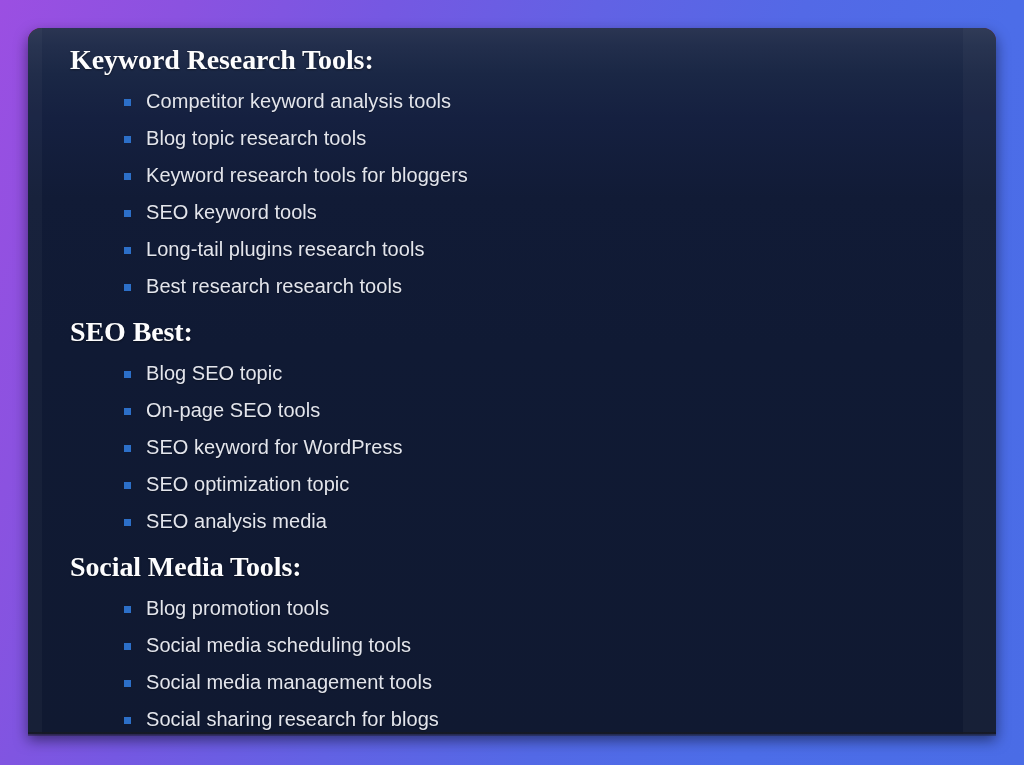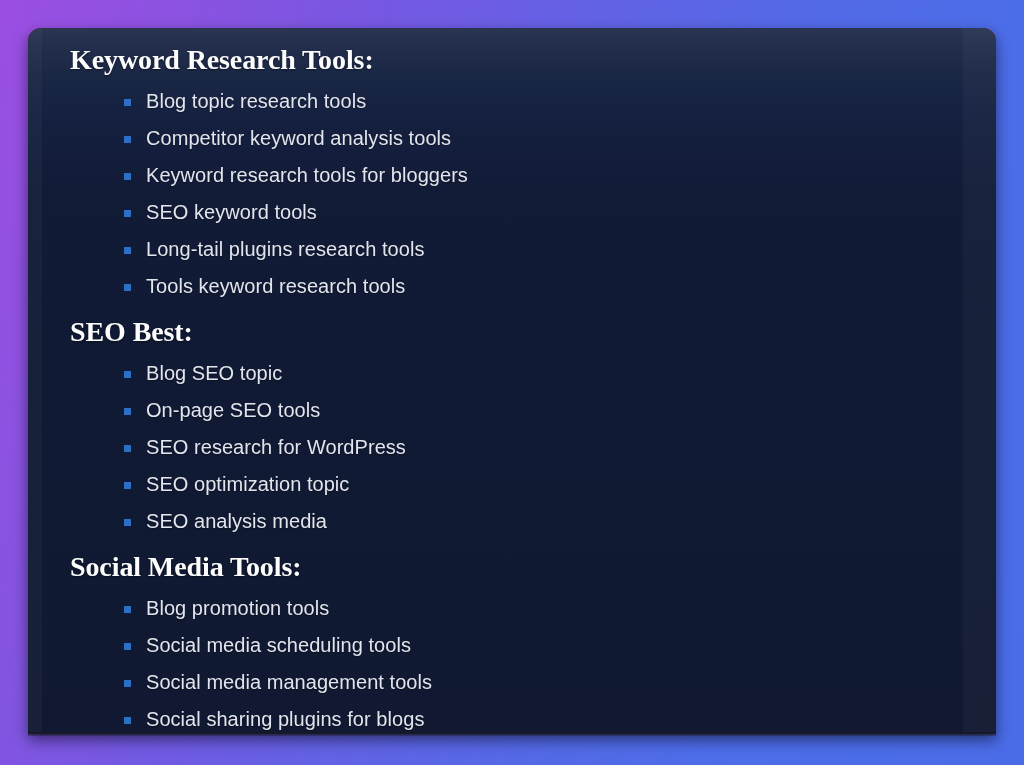--- a/index.html
+++ b/index.html
@@ -152,58 +152,58 @@
     <div class="card-edge left"></div>
     <div class="card-edge right"></div>
 
     <div class="card-content" id="card-content">
 
     <div class="section">
           <h2 class="section-heading">Keyword Research Tools:</h2>
           <ul class="bullet-list">
             <li class="bullet-item">
               <span class="bullet-marker"></span>
+              <span class="bullet-label">Competitor keyword analysis tools</span>
+            </li>
+            <li class="bullet-item">
+              <span class="bullet-marker"></span>
               <span class="bullet-label">Blog topic research tools</span>
             </li>
             <li class="bullet-item">
               <span class="bullet-marker"></span>
-              <span class="bullet-label">Competitor keyword analysis tools</span>
-            </li>
-            <li class="bullet-item">
-              <span class="bullet-marker"></span>
               <span class="bullet-label">Keyword research tools for bloggers</span>
             </li>
             <li class="bullet-item">
               <span class="bullet-marker"></span>
               <span class="bullet-label">SEO keyword tools</span>
             </li>
             <li class="bullet-item">
               <span class="bullet-marker"></span>
               <span class="bullet-label">Long-tail plugins research tools</span>
             </li>
             <li class="bullet-item">
               <span class="bullet-marker"></span>
-              <span class="bullet-label">Tools keyword research tools</span>
+              <span class="bullet-label">Best research research tools</span>
             </li>
           </ul>
         </div>
         <div class="section">
           <h2 class="section-heading">SEO Best:</h2>
           <ul class="bullet-list">
             <li class="bullet-item">
               <span class="bullet-marker"></span>
               <span class="bullet-label">Blog SEO topic</span>
             </li>
             <li class="bullet-item">
               <span class="bullet-marker"></span>
               <span class="bullet-label">On-page SEO tools</span>
             </li>
             <li class="bullet-item">
               <span class="bullet-marker"></span>
-              <span class="bullet-label">SEO research for WordPress</span>
+              <span class="bullet-label">SEO keyword for WordPress</span>
             </li>
             <li class="bullet-item">
               <span class="bullet-marker"></span>
               <span class="bullet-label">SEO optimization topic</span>
             </li>
             <li class="bullet-item">
               <span class="bullet-marker"></span>
               <span class="bullet-label">SEO analysis media</span>
             </li>
           </ul>
@@ -218,21 +218,21 @@
             <li class="bullet-item">
               <span class="bullet-marker"></span>
               <span class="bullet-label">Social media scheduling tools</span>
             </li>
             <li class="bullet-item">
               <span class="bullet-marker"></span>
               <span class="bullet-label">Social media management tools</span>
             </li>
             <li class="bullet-item">
               <span class="bullet-marker"></span>
-              <span class="bullet-label">Social sharing plugins for blogs</span>
+              <span class="bullet-label">Social sharing research for blogs</span>
             </li>
           </ul>
         </div>
       </div>
   </div>
 
   <div class="card-bottom-edge"></div>
 
 </div>
 

